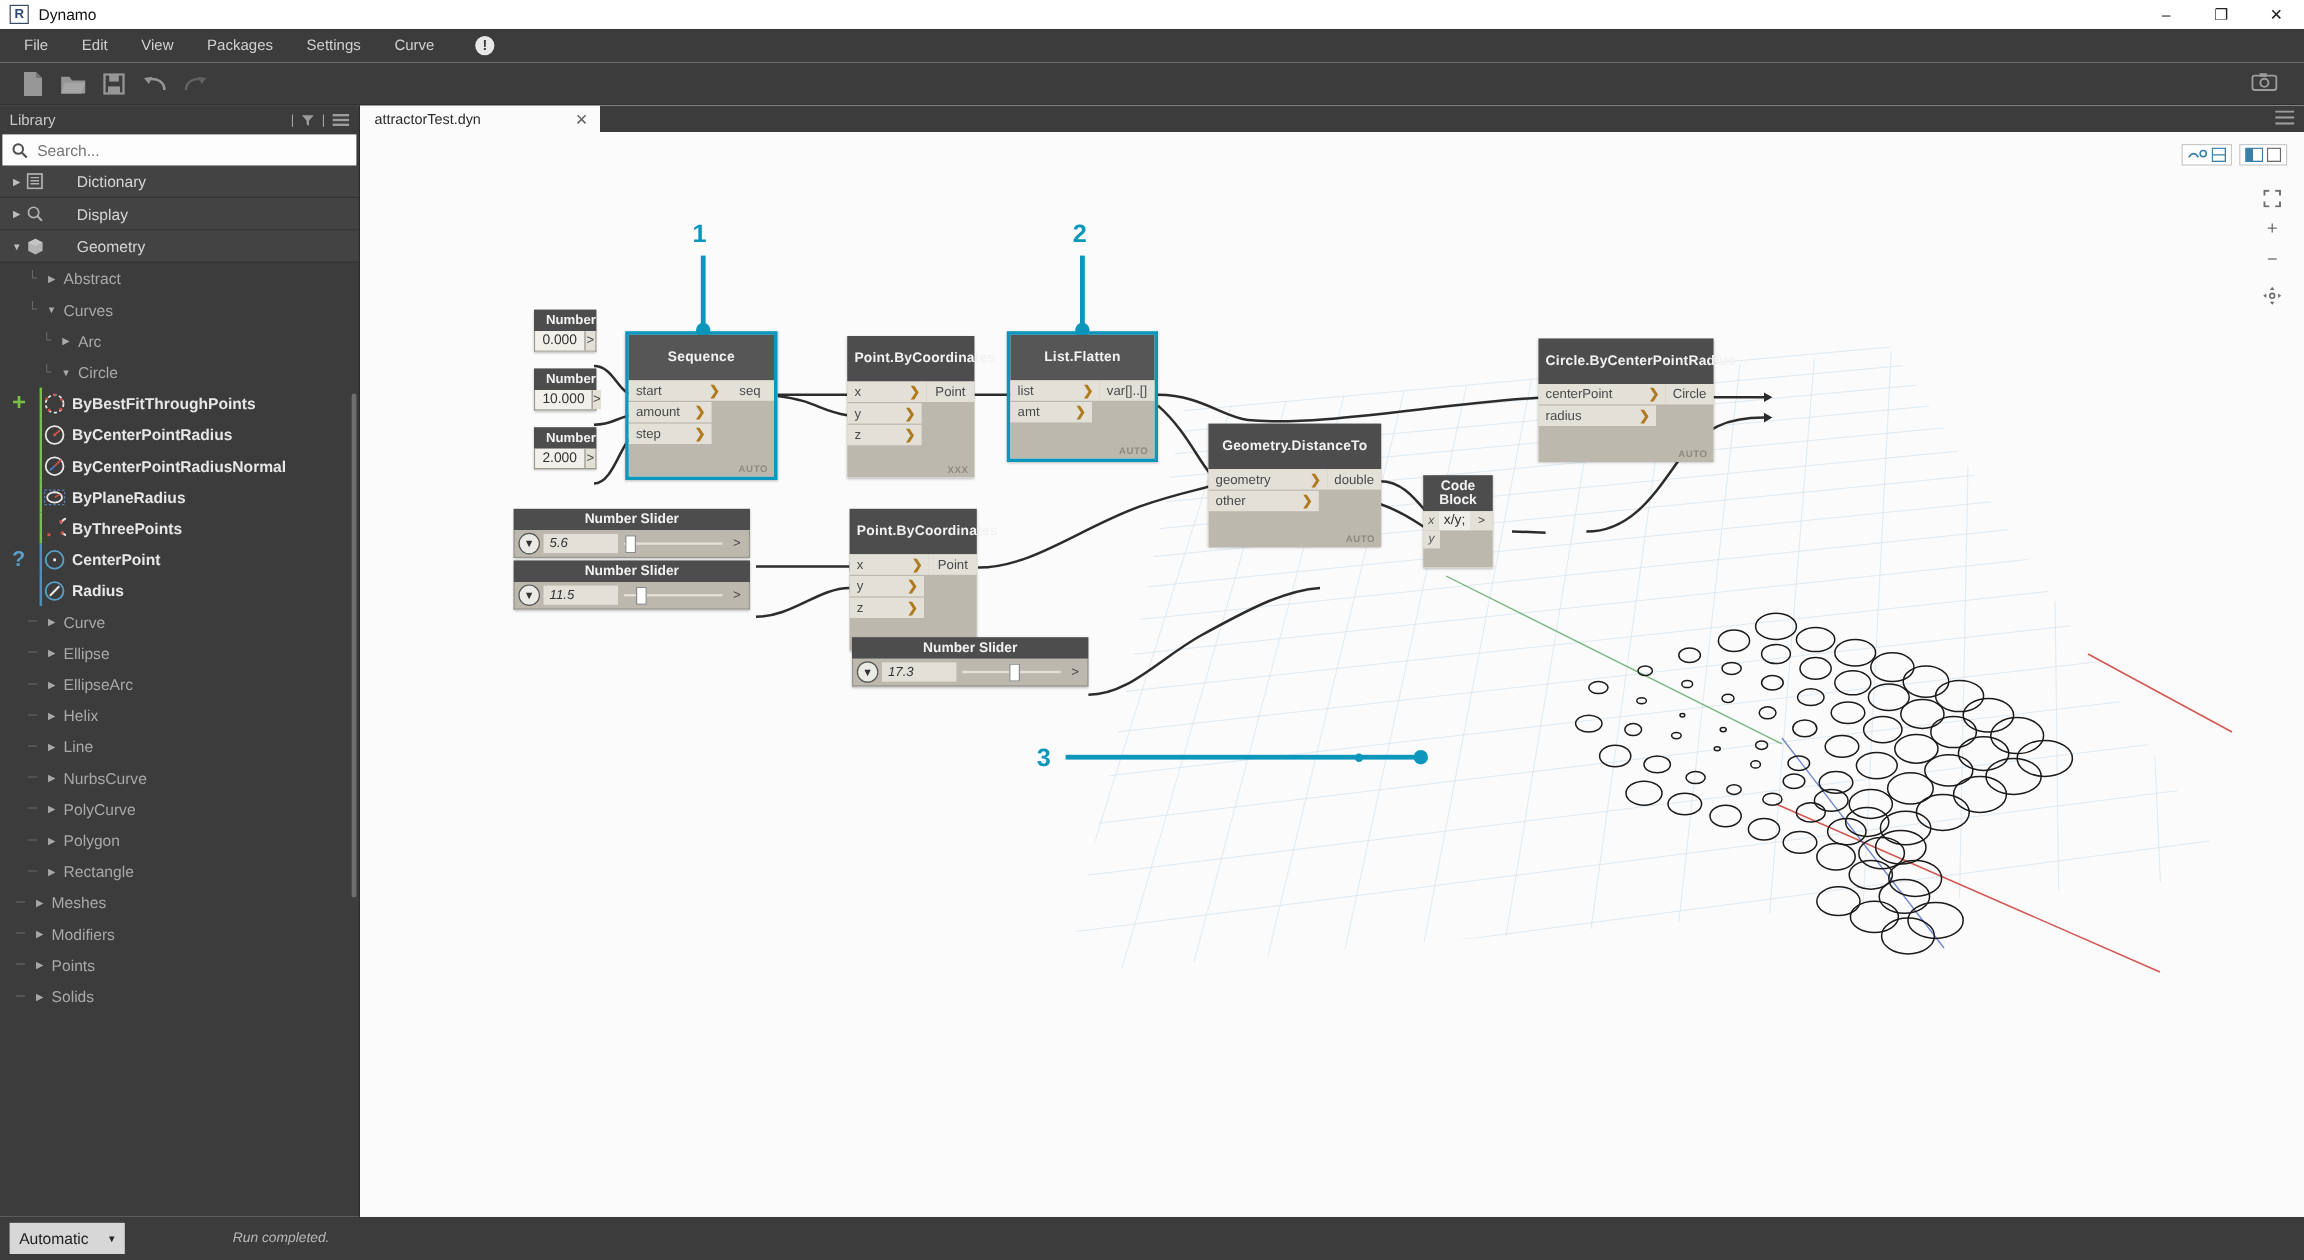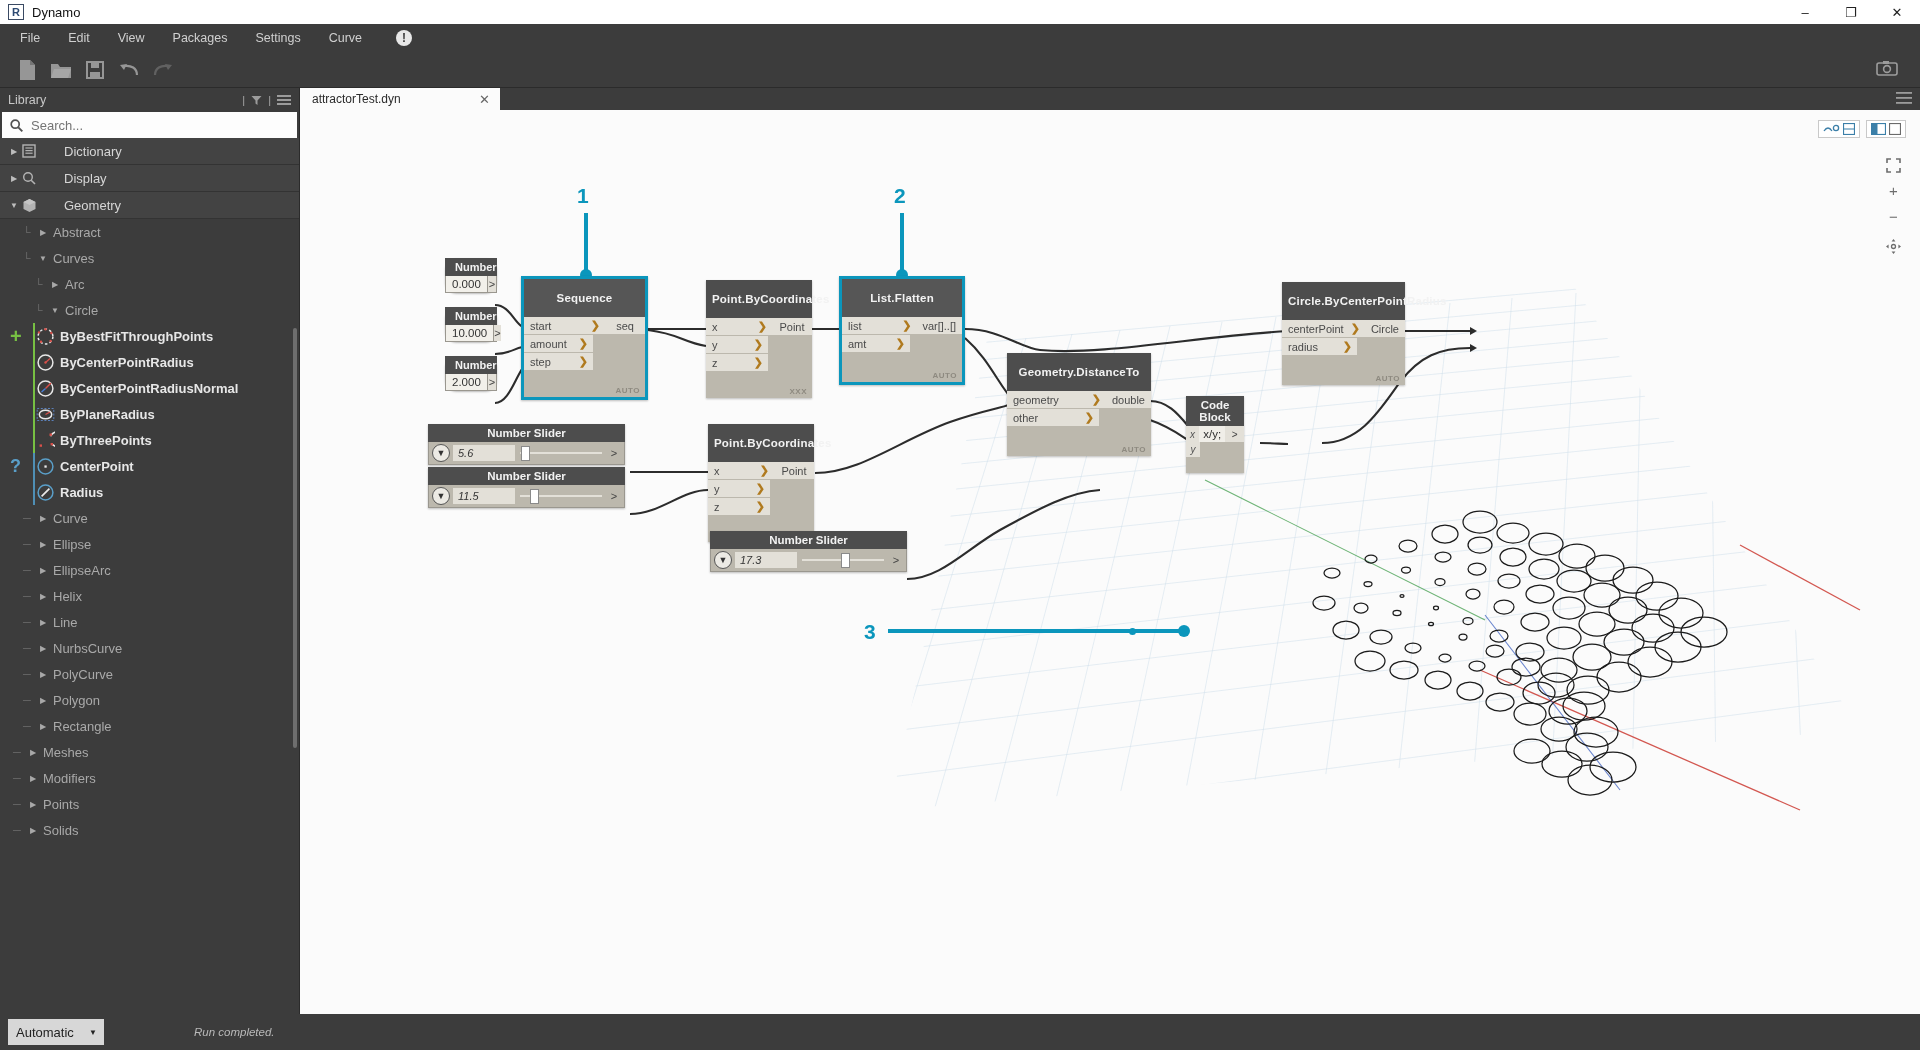--- a/index.html
+++ b/index.html
@@ -138,21 +138,21 @@
   }
   .port-in .chev { position:absolute;right:5px;color:#b07a1e;font-weight:bold;font-size:11px;}
   .port-out {
     background:#e3e0d8;color:#4a4a4a;font-size:11px;display:flex;align-items:center;
     justify-content:center;padding:0 6px;min-width:40px;
   }
   .node .footer { text-align:right;color:#8e8a80;font-size:8px;font-weight:bold;
                   padding:1px 5px 2px 17px;letter-spacing:.5px; }
 
   
-  .numnode { position:absolute; box-shadow:0 1px 2px rgba(0,0,0,.25);border-radius:12px; }
+  .numnode { position:absolute; box-shadow:0 1px 2px rgba(0,0,0,.25); }
   .numnode .hdr { background:#4d4d4d;color:#f2f2f2;font-size:11px;font-weight:bold;
                   text-align:center;padding:3px 10px; }
   .numnode .row { display:flex;background:#e3e0d8;border:1px solid #9a978f;border-top:0;}
   .numnode .val { flex:1;font-size:11.5px;color:#333;padding:2px 6px;background:#f2f0ea;}
   .numnode .out { width:20px;text-align:center;font-size:11px;color:#444;
                   border-left:1px solid #9a978f;padding:2px 0;background:#e3e0d8;}
 
   
   .slider-node { position:absolute; box-shadow:0 1px 2px rgba(0,0,0,.25); width:197px;}
   .slider-node .hdr { background:#4d4d4d;color:#f2f2f2;font-size:11.5px;font-weight:bold;
@@ -794,21 +794,21 @@
               <span>amt</span>
                 <span class="chev">❯</span>
             </div>
             <div style="width:52px"></div>
           </div>
           <div style="height:17px"></div>
           <div class="footer">AUTO</div>
         </div>
       </div>
 
-      <div class="node" style="left:982px;top:172px;width:123px;">
+      <div class="node" style="left:982px;top:172px;width:146px;">
         <div class="hdr">Circle.ByCenterPointRadius</div>
         <div class="body">
           <div class="port-row">
             <div class="port-in">
               <span>centerPoint</span>
                 <span class="chev">❯</span>
             </div>
             <div class="port-out">Circle</div>
           </div>
           <div class="port-row">

